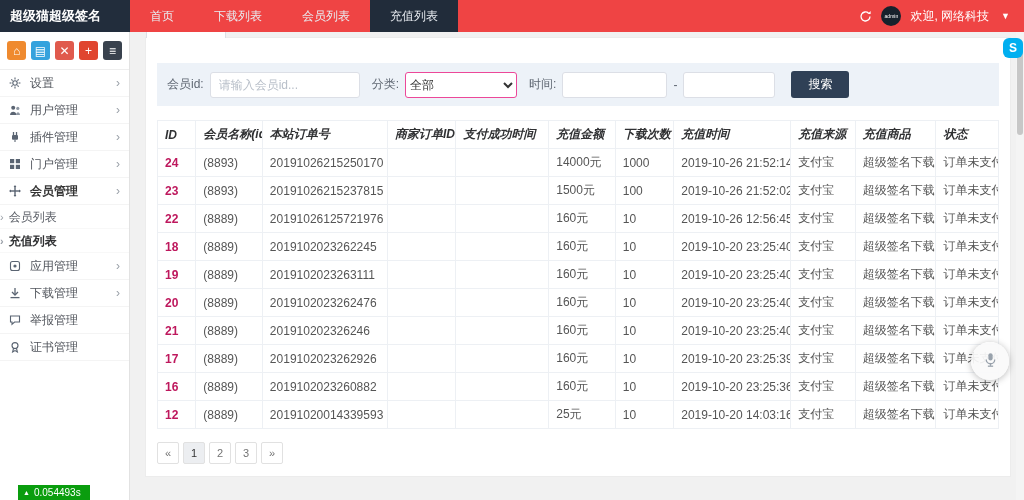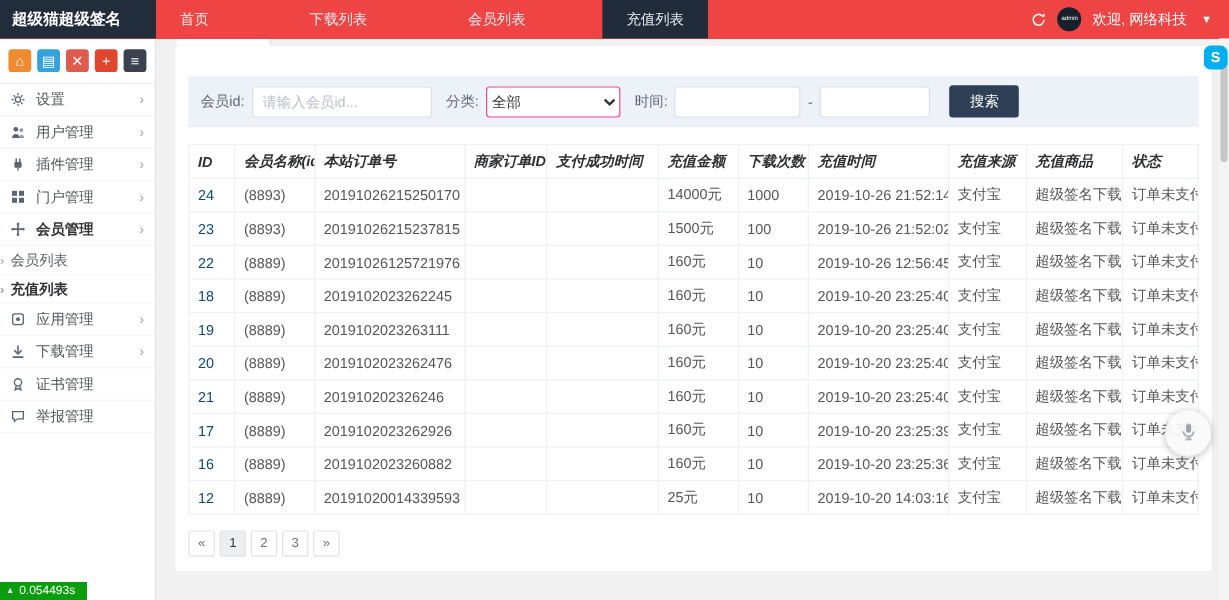--- a/index.html
+++ b/index.html
@@ -5,21 +5,21 @@
   * { box-sizing: border-box; }
   html,body { margin:0; padding:0; }
   body {
     width:1024px; height:500px; overflow:hidden; position:relative;
     font-family:"Liberation Sans","DejaVu Sans",sans-serif;
     background:#f1f1f1; font-size:12px; color:#555;
   }
   
   .navbar { position:fixed; top:0; left:0; width:1024px; height:32px; background:#ef4444; display:flex; align-items:stretch; z-index:30; }
   .logo { width:130px; background:#222d3c; color:#fff; font-size:13px; font-weight:bold; line-height:32px; padding-left:10px; white-space:nowrap; overflow:hidden; }
-  .nav-menu { display:flex; list-style:none; margin:0; padding:0;gap:44px; }
+  .nav-menu { display:flex; list-style:none; margin:0; padding:0; }
   .nav-menu li { color:#e8ecf1; font-size:12px; line-height:32px; padding:0 20px; cursor:pointer; }
   .nav-menu li.active { background:#212c3a; }
   .nav-right { margin-left:auto; display:flex; align-items:center; gap:9px; padding-right:14px; color:#fff; }
   .icon-btn { display:flex; align-items:center; cursor:pointer; }
   .avatar { width:20px; height:20px; border-radius:50%; background:#17212c; color:#fff; font-size:5px; display:flex; align-items:center; justify-content:center; cursor:pointer; overflow:hidden; }
   .welcome { font-size:12px; cursor:pointer; display:flex; align-items:center; gap:12px; }
   .caret { font-size:9px; }
   
   .sidebar { position:fixed; top:32px; left:0; bottom:0; width:130px; background:#fff; border-right:1px solid #e2e2e2; z-index:20; }
   .quick-row { display:flex; gap:5px; padding:9px 7px; border-bottom:1px solid #eee; }
@@ -44,28 +44,28 @@
   .tin::placeholder { color:#b8bfc9; }
   .w-memberid { width:150px; }
   .w-time1 { width:105px; }
   .w-time2 { width:92px; }
   .sel { height:26px; width:112px; border:1px solid #ec4899; border-radius:3px; font-size:12px; color:#333; background:#fff; font-family:inherit; }
   .search-btn { background:#2f4056; color:#fff; border:none; height:27px; padding:0 17px; font-size:12px; border-radius:3px; margin-left:10px; cursor:pointer; font-family:inherit; }
   
   table { width:100%; border-collapse:collapse; table-layout:fixed; font-size:12px; color:#555; }
   th,td { border:1px solid #edf0f4; padding:5px 7px; text-align:left; white-space:nowrap; overflow:hidden; height:24px; }
   th { color:#303133; font-weight:bold; background:#fff;font-style:italic; }
-  td.col-id { font-weight:normal; color:#0c4a6e; }
+  td.col-id { font-weight:bold; color:#be185d; }
   tbody tr { cursor:pointer; }
   
   .pager { display:flex; gap:4px; list-style:none; margin:13px 0 0; padding:0; }
   .pager li { min-width:22px; height:22px; line-height:20px; text-align:center; border:1px solid #e1e1e1; background:#fff; font-size:11px; color:#737373; border-radius:2px; cursor:pointer; padding:0 5px; }
   .pager li.active { background:#eceef1; color:#333; }
   
-  .timer { position:fixed; left:0; bottom:0; background:#0a9d0e; color:#fff; font-size:10px; padding:2px 9px 2px 5px; display:flex; align-items:center; gap:4px; z-index:40; }
+  .timer { position:fixed; left:18px; bottom:0; background:#0a9d0e; color:#fff; font-size:10px; padding:2px 9px 2px 5px; display:flex; align-items:center; gap:4px; z-index:40; }
   .timer .t-ic { font-size:7px; }
   .mic-fab { position:fixed; right:15px; top:342px; width:38px; height:38px; border-radius:50%; background:rgba(250,250,250,.93); box-shadow:0 1px 7px rgba(0,0,0,.28); display:flex; align-items:center; justify-content:center; z-index:40; cursor:pointer; }
   .brand-badge { position:fixed; right:1px; top:38px; width:20px; height:20px; border-radius:6px; background:#00aff0; color:#fff; font-weight:bold; font-size:12px; display:flex; align-items:center; justify-content:center; z-index:40; cursor:pointer; }
   .scrollbar { position:fixed; right:0; top:32px; bottom:0; width:8px; background:#f4f4f4; z-index:35; }
   .scroll-thumb { position:absolute; top:8px; left:1px; width:6px; height:95px; background:#c7c7c7; border-radius:3px; cursor:pointer; }
 </style>
 </head>
 <body>
 
 <header class="navbar">
@@ -196,33 +196,33 @@
             <path d="M3 5l3 3 3-3" fill="none" stroke="#5a6472" stroke-width="1.3"></path>
             <line x1="1.5" y1="10.6" x2="10.5" y2="10.6" stroke="#5a6472" stroke-width="1.3"></line>
           </svg>
         </span>
         <span class="mlabel">下载管理</span>
         <span class="chev">›</span>
       </li>
       <li class="menu-item">
         <span class="micon">
           <svg width="12" height="12" viewBox="0 0 12 12">
+            <path d="M1.5 2h9v6H5.6L3 10.2V8H1.5z" fill="none" stroke="#5a6472" stroke-width="1.1"></path>
+          </svg>
+        </span>
+        <span class="mlabel">举报管理</span>
+      </li>
+      <li class="menu-item">
+        <span class="micon">
+          <svg width="12" height="12" viewBox="0 0 12 12">
             <circle cx="6" cy="4.6" r="3" fill="none" stroke="#5a6472" stroke-width="1.1"></circle>
             <path d="M4.6 7.2L3.6 11l2.4-1.4L8.4 11l-1-3.8" fill="none" stroke="#5a6472" stroke-width="1.1"></path>
           </svg>
         </span>
         <span class="mlabel">证书管理</span>
-      </li>
-      <li class="menu-item">
-        <span class="micon">
-          <svg width="12" height="12" viewBox="0 0 12 12">
-            <path d="M1.5 2h9v6H5.6L3 10.2V8H1.5z" fill="none" stroke="#5a6472" stroke-width="1.1"></path>
-          </svg>
-        </span>
-        <span class="mlabel">举报管理</span>
       </li>
     </ul>
 </aside>
 
 <div class="main">
   <div class="tab">充值记录</div>
   <div class="panel">
 
     <div class="filterbar">
       <span>会员id:</span>

